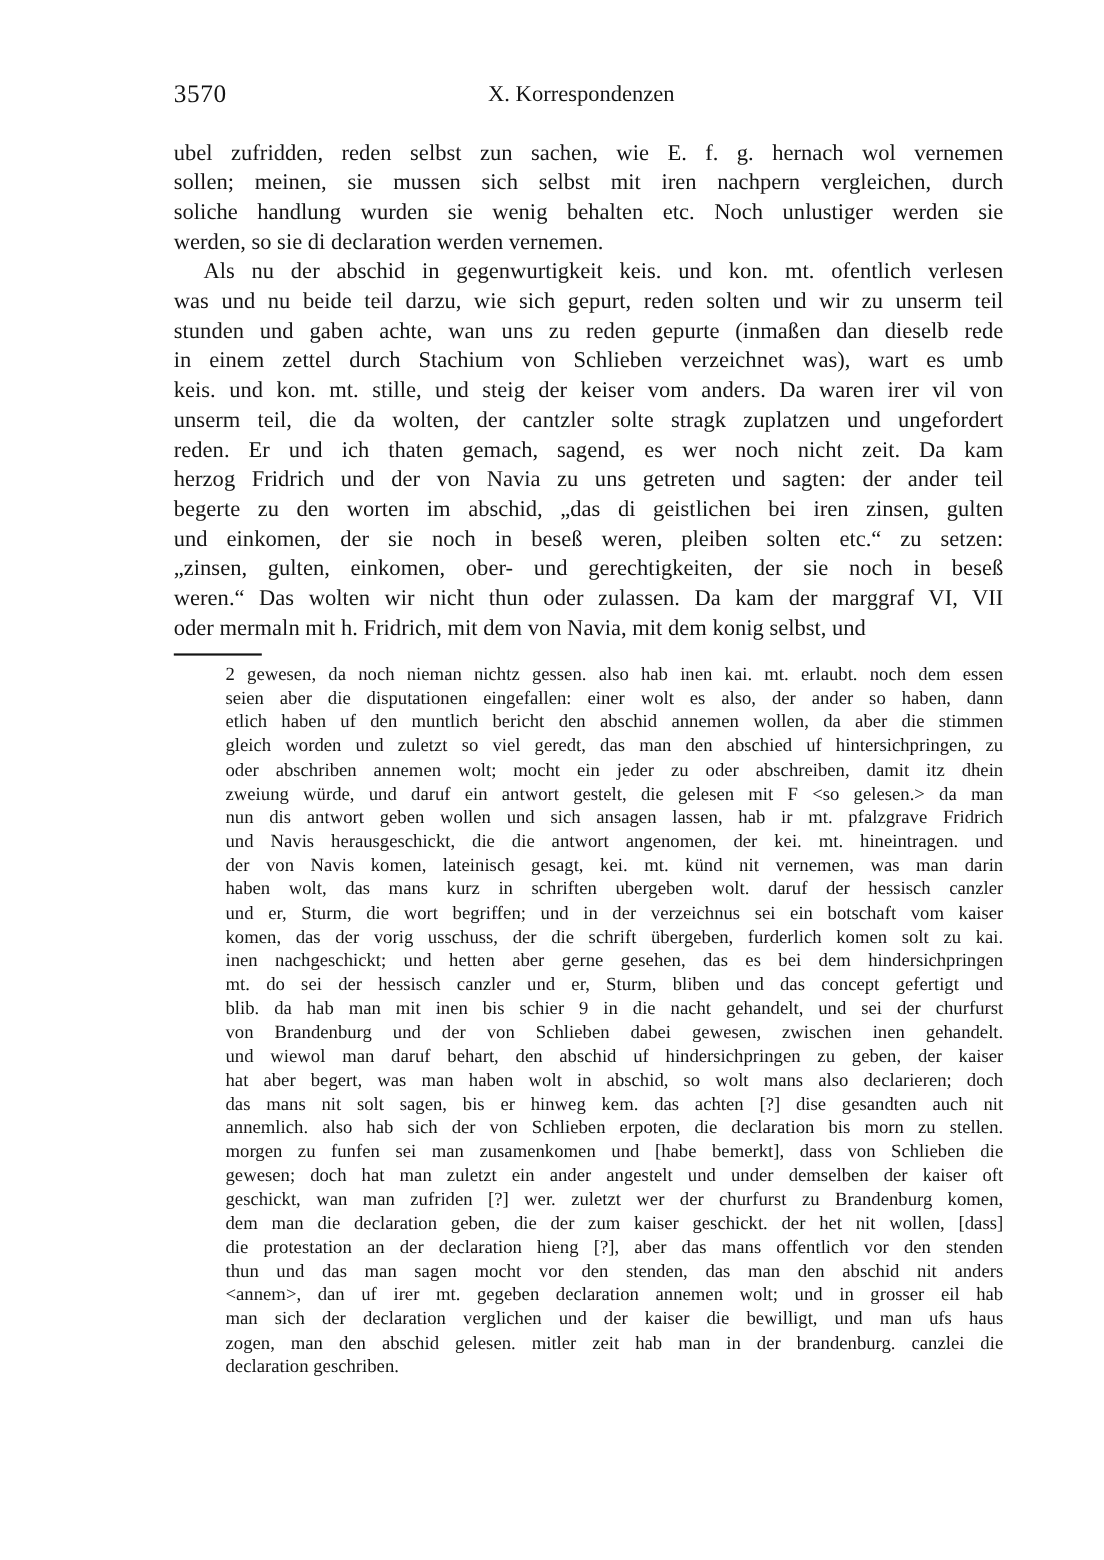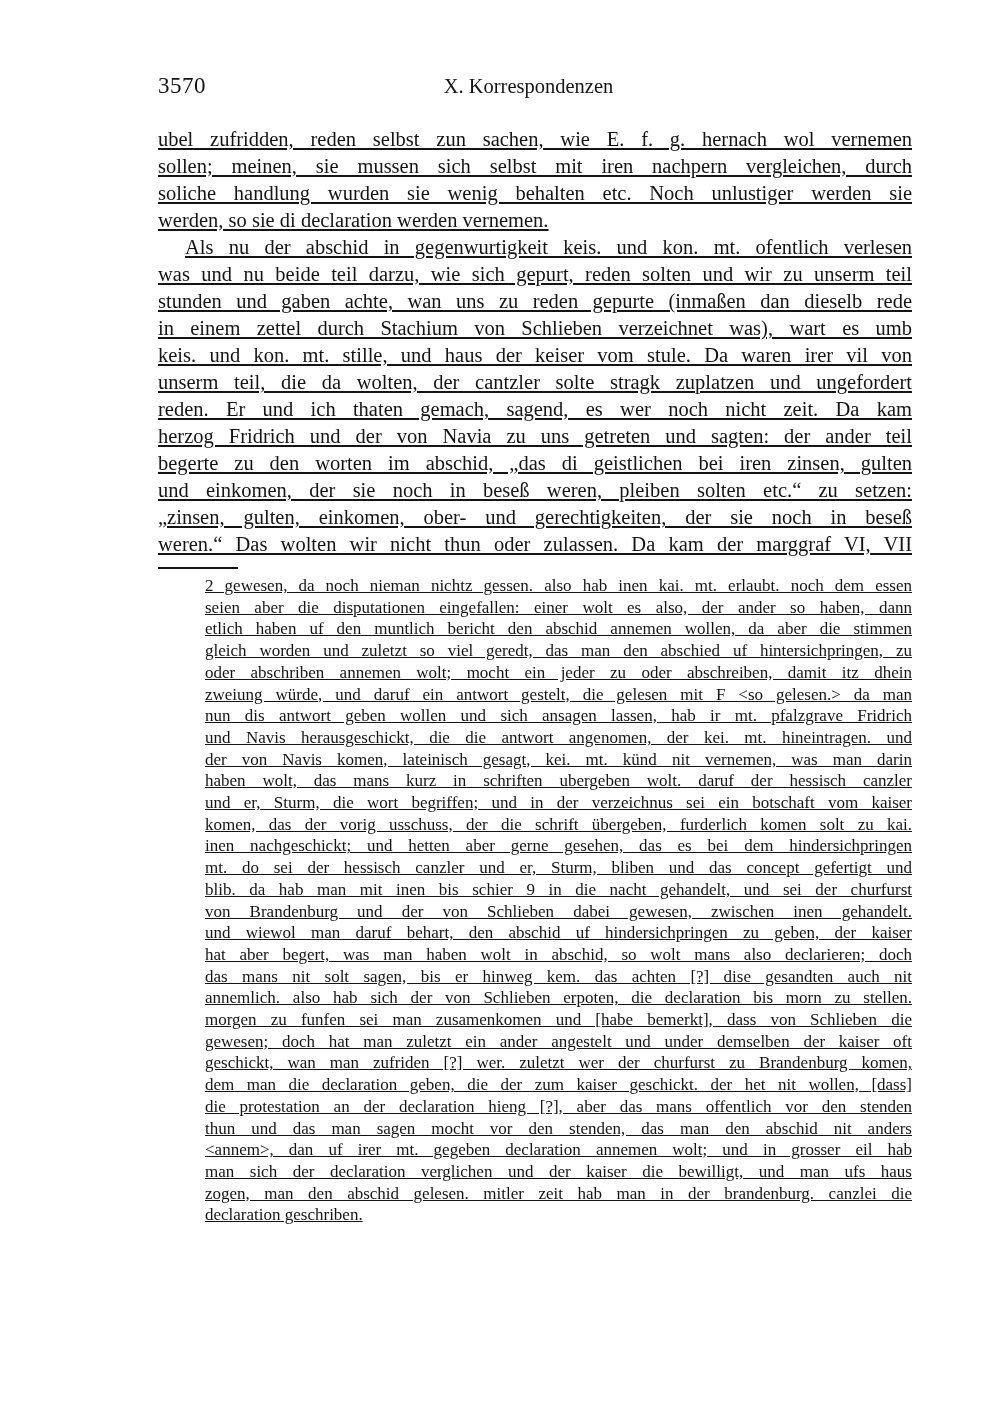--- a/index.html
+++ b/index.html
@@ -32,21 +32,20 @@
     font-size: 20.5px;
   }
   .body-text {
     margin-top: 25px;
     font-size: 20.5px;
     line-height: 27px;
   }
   .line {
     text-align: justify;
     text-align-last: justify;
-    text-decoration: underline;
   }
   .line.last {
     text-align-last: left;
   }
   .para.indent-first .line.first {
     text-indent: 27px;
   }
   .fn-rule {
     width: 80px;
     height: 0;
@@ -75,28 +74,29 @@
         <div class="line first">ubel zufridden, reden selbst zun sachen, wie E. f. g. hernach wol vernemen</div>
         <div class="line">sollen; meinen, sie mussen sich selbst mit iren nachpern vergleichen, durch</div>
         <div class="line">soliche handlung wurden sie wenig behalten etc. Noch unlustiger werden sie</div>
         <div class="line last">werden, so sie di declaration werden vernemen.</div>
       </div>
     <div class="para indent-first">
         <div class="line first">Als nu der abschid in gegenwurtigkeit keis. und kon. mt. ofentlich verlesen</div>
         <div class="line">was und nu beide teil darzu, wie sich gepurt, reden solten und wir zu unserm teil</div>
         <div class="line">stunden und gaben achte, wan uns zu reden gepurte (inmaßen dan dieselb rede</div>
         <div class="line">in einem zettel durch Stachium von Schlieben verzeichnet was), wart es umb</div>
-        <div class="line">keis. und kon. mt. stille, und haus der keiser vom stule. Da waren irer vil von</div>
+        <div class="line">keis. und kon. mt. stille, und steig der keiser vom anders. Da waren irer vil von</div>
         <div class="line">unserm teil, die da wolten, der cantzler solte stragk zuplatzen und ungefordert</div>
         <div class="line">reden. Er und ich thaten gemach, sagend, es wer noch nicht zeit. Da kam</div>
         <div class="line">herzog Fridrich und der von Navia zu uns getreten und sagten: der ander teil</div>
         <div class="line">begerte zu den worten im abschid, „das di geistlichen bei iren zinsen, gulten</div>
         <div class="line">und einkomen, der sie noch in beseß weren, pleiben solten etc.“ zu setzen:</div>
         <div class="line">„zinsen, gulten, einkomen, ober- und gerechtigkeiten, der sie noch in beseß</div>
         <div class="line">weren.“ Das wolten wir nicht thun oder zulassen. Da kam der marggraf VI, VII</div>
+        <div class="line last">oder mermaln mit h. Fridrich, mit dem von Navia, mit dem konig selbst, und</div>
       </div>
   </div>
 
   <div class="fn-rule"></div>
 
   <div class="footnote">
       <div class="line first">2 gewesen, da noch nieman nichtz gessen. also hab inen kai. mt. erlaubt. noch dem essen</div>
       <div class="line">seien aber die disputationen eingefallen: einer wolt es also, der ander so haben, dann</div>
       <div class="line">etlich haben uf den muntlich bericht den abschid annemen wollen, da aber die stimmen</div>
       <div class="line">gleich worden und zuletzt so viel geredt, das man den abschied uf hintersichpringen, zu</div>

